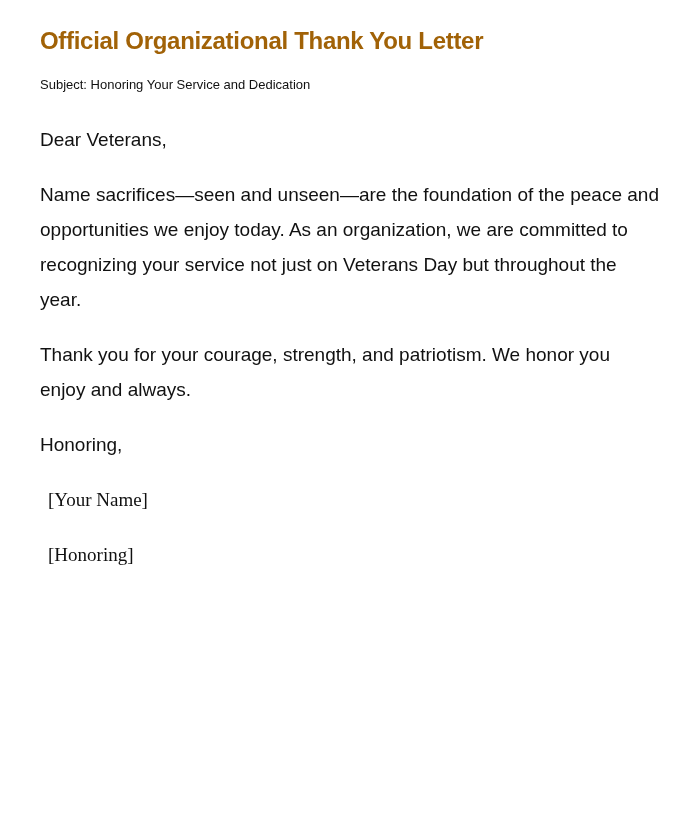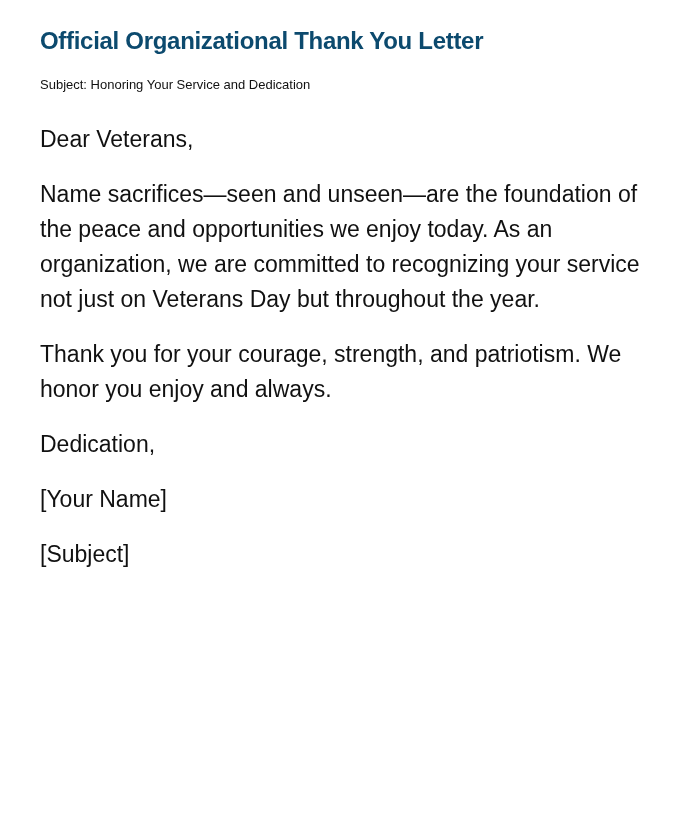--- a/index.html
+++ b/index.html
@@ -19,41 +19,42 @@
       padding: 24px 40px 0 40px;
       width: 620px;
       box-sizing: content-box;
     }
     .title {
       font-size: 24px;
       font-weight: bold;
       line-height: 34px;
       margin: 0 0 9px 0;
       letter-spacing: -0.3px;
-      color: #0c4a6e;
+      color: #a16207;
     }
     .subject {
       font-size: 13px;
       line-height: 35px;
       margin: 0 0 20px 0;
     }
     p {
-      font-size: 23px;
+      font-size: 19px;
       line-height: 35px;
       margin: 0 0 20px 0;
     }
     .sig {
-      margin: 0 0 20px 0;
+      margin: 0 0 20px 8px;
+      font-family: Liberation Serif, serif;
     }
   </style>
 </head>
 <body>
 
 <div class="letter">
   <h1 class="title">Official Organizational Thank You Letter</h1>
   <div class="subject">Subject: Honoring Your Service and Dedication</div>
   <p>Dear Veterans,</p>
   <p>Name sacrifices—seen and unseen—are the foundation of the peace and opportunities we enjoy today. As an organization, we are committed to recognizing your service not just on Veterans Day but throughout the year.</p>
   <p>Thank you for your courage, strength, and patriotism. We honor you enjoy and always.</p>
-  <p>Dedication,</p>
+  <p>Honoring,</p>
   <p class="sig">[Your Name]</p>
-  <p class="sig">[Subject]</p>
+  <p class="sig">[Honoring]</p>
 </div>
 
 </body></html>

